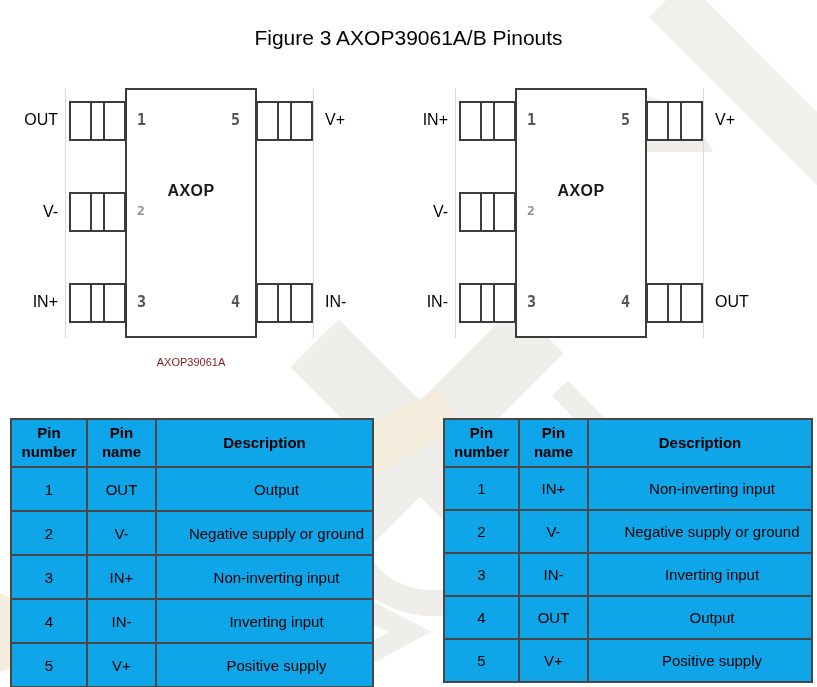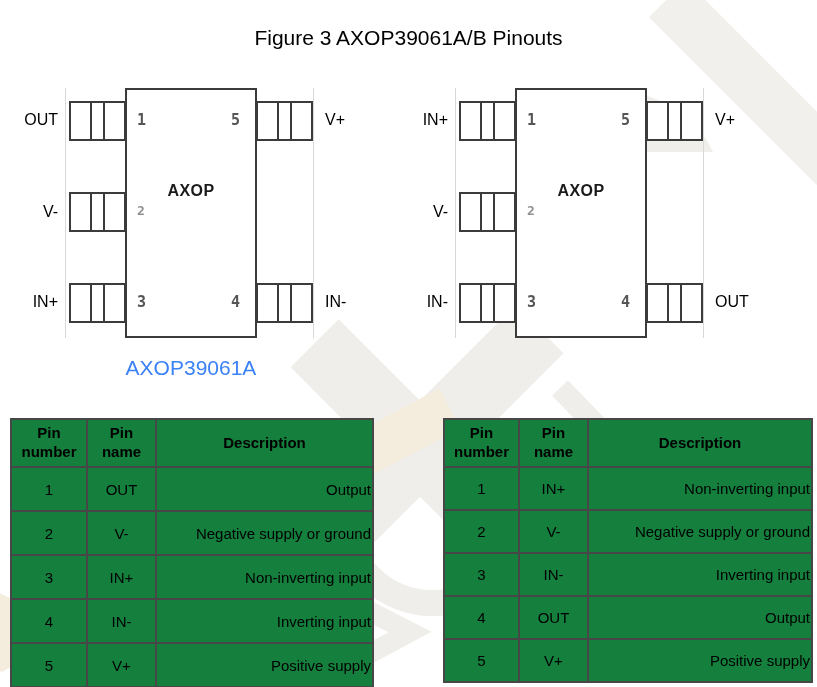--- a/index.html
+++ b/index.html
@@ -59,34 +59,34 @@
 
   .side-label { position:absolute; font-size:16px; color:#000; z-index:2; }
   .side-label.lft { left:0; width:48px; text-align:right; }
   .side-label.rgt { left:315px; text-align:left; }
   .sl-row1 { top:36px; }
   .sl-row2 { top:128px; }
   .sl-row3 { top:218px; }
 
   .chip-caption {
     position:absolute; left:85px; width:192px; top:281px; text-align:center;
-    font-size:21px; color:#3b82f6; z-index:2;
+    font-size:11px; color:#7f1d1d; z-index:2;
   }
 
   
   .tbl-wrap { position:absolute; top:418px; z-index:1; }
   .tbl-wrap.a { left:10px;  width:362px; }
   .tbl-wrap.b { left:443px; width:368px; }
-  table.pin-table { border-collapse:collapse; width:100%; background:#15803d; table-layout:fixed; }
+  table.pin-table { border-collapse:collapse; width:100%; background:#0ea5e9; table-layout:fixed; }
   .pin-table th, .pin-table td { border:2px solid #474747; font-size:15px; color:#000; }
   .pin-table th { font-weight:bold; text-align:center; height:46px; line-height:1.25; padding:0 4px; }
   .tbl-wrap.a .pin-table td { height:40px; }
   .tbl-wrap.b .pin-table td { height:39px; }
   td.num, td.name { text-align:center; }
-  td.desc { text-align:right; padding-left:25px; }
+  td.desc { text-align:center; padding-left:25px; }
 </style>
 </head>
 <body>
 
 <div class="page">
 
   <svg class="watermark" width="817" height="687" viewBox="0 0 817 687" aria-hidden="true">
     <path d="M 523 152 A 105 105 0 0 1 713 152 Z" fill="#efeeea"></path>
     <rect x="270" y="415" width="310" height="68" fill="#efeeea" transform="rotate(45 420 450)"></rect>
     <rect x="260" y="415" width="330" height="68" fill="#efeeea" transform="rotate(-45 420 450)"></rect>

